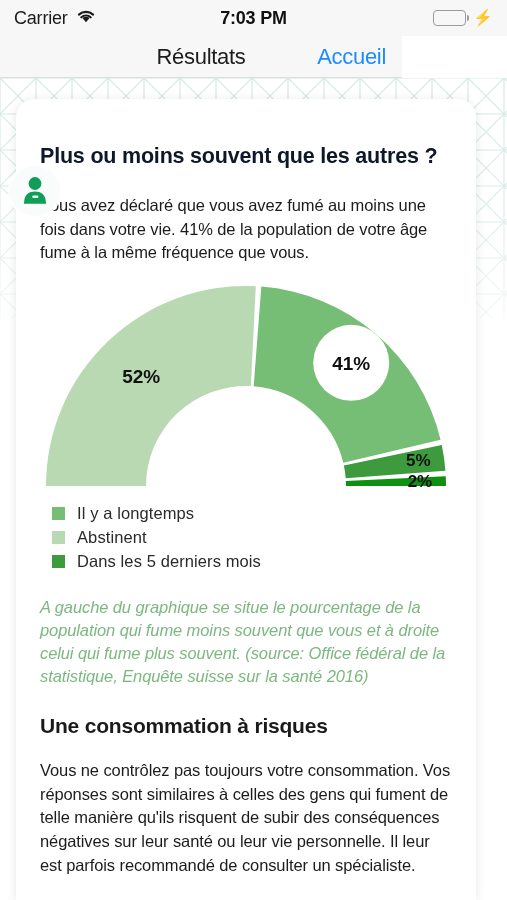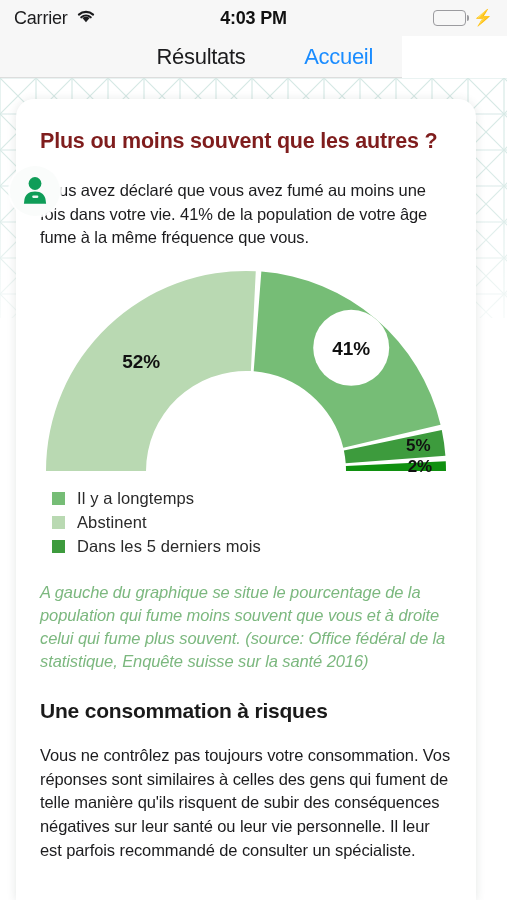--- a/index.html
+++ b/index.html
@@ -46,21 +46,21 @@
   
   .navbar {
     height:42px; width:402px;
     background:#f7f7f7;
     display:flex; align-items:center; justify-content:center;
     position:relative;
     border-bottom:1px solid #dddddd;
   }
   .nav-title { font-size:22px; color:#1c1c1e; letter-spacing:-0.3px; }
   .nav-right {
-    position:absolute; right:29px; top:50%; transform:translateY(-50%);
+    position:absolute; right:16px; top:50%; transform:translateY(-50%);
     font-size:22px; color:#1a8cff; letter-spacing:-0.3px; cursor:pointer;
   }
 
   
   .page-bg {
     position:absolute; top:78px; left:0; width:507px; height:822px;
     background:#ffffff;
     overflow:hidden;
   }
   .pattern {
@@ -87,23 +87,23 @@
     position:absolute; top:88px; left:10px;
     width:50px; height:50px;
     border-radius:50%;
     background:#fafcfb;
     display:flex; align-items:center; justify-content:center;
     z-index:5;
     box-shadow:0 0 0 2px rgba(255,255,255,0.9);
   }
 
   h1.card-title {
-    font-size:21.5px; font-weight:bold; color:#7f1d1d;
+    font-size:21.5px; font-weight:bold; color:#0f172a;
     line-height:1.27; letter-spacing:-0.2px;
-    margin-top:29px;
+    margin-top:44px;
   }
   p.card-body {
     font-size:16.5px; color:#1c1c1e; line-height:1.42;
     letter-spacing:-0.1px;
     margin-top:24px;
   }
 
   
   .chart-wrap { margin-top:14px; width:100%; display:flex; justify-content:center; }
   .chart-svg { display:block; }
@@ -140,21 +140,21 @@
   <div class="sb-left">
     <span class="sb-carrier">Carrier</span>
     <span class="wifi-icon">
       <svg width="22" height="16" viewBox="0 0 22 16">
         <path d="M11 14.2 L7.4 9.9 a5.6 5.6 0 0 1 7.2 0 Z" fill="#1c1c1e"></path>
         <path d="M3.9 6.6 a10.6 10.6 0 0 1 14.2 0" stroke="#1c1c1e" stroke-width="2.1" fill="none" stroke-linecap="round"></path>
         <path d="M6.3 9.3 a7.2 7.2 0 0 1 9.4 0" stroke="#1c1c1e" stroke-width="2.1" fill="none" stroke-linecap="round"></path>
       </svg>
     </span>
   </div>
-  <div class="sb-time">4:03 PM</div>
+  <div class="sb-time">7:03 PM</div>
   <div class="sb-right">
     <span class="battery">
       <span class="battery-fill"></span>
       <span class="battery-nub"></span>
     </span>
     <span class="bolt">⚡</span>
   </div>
 </div>
 
 <div class="navbar">

